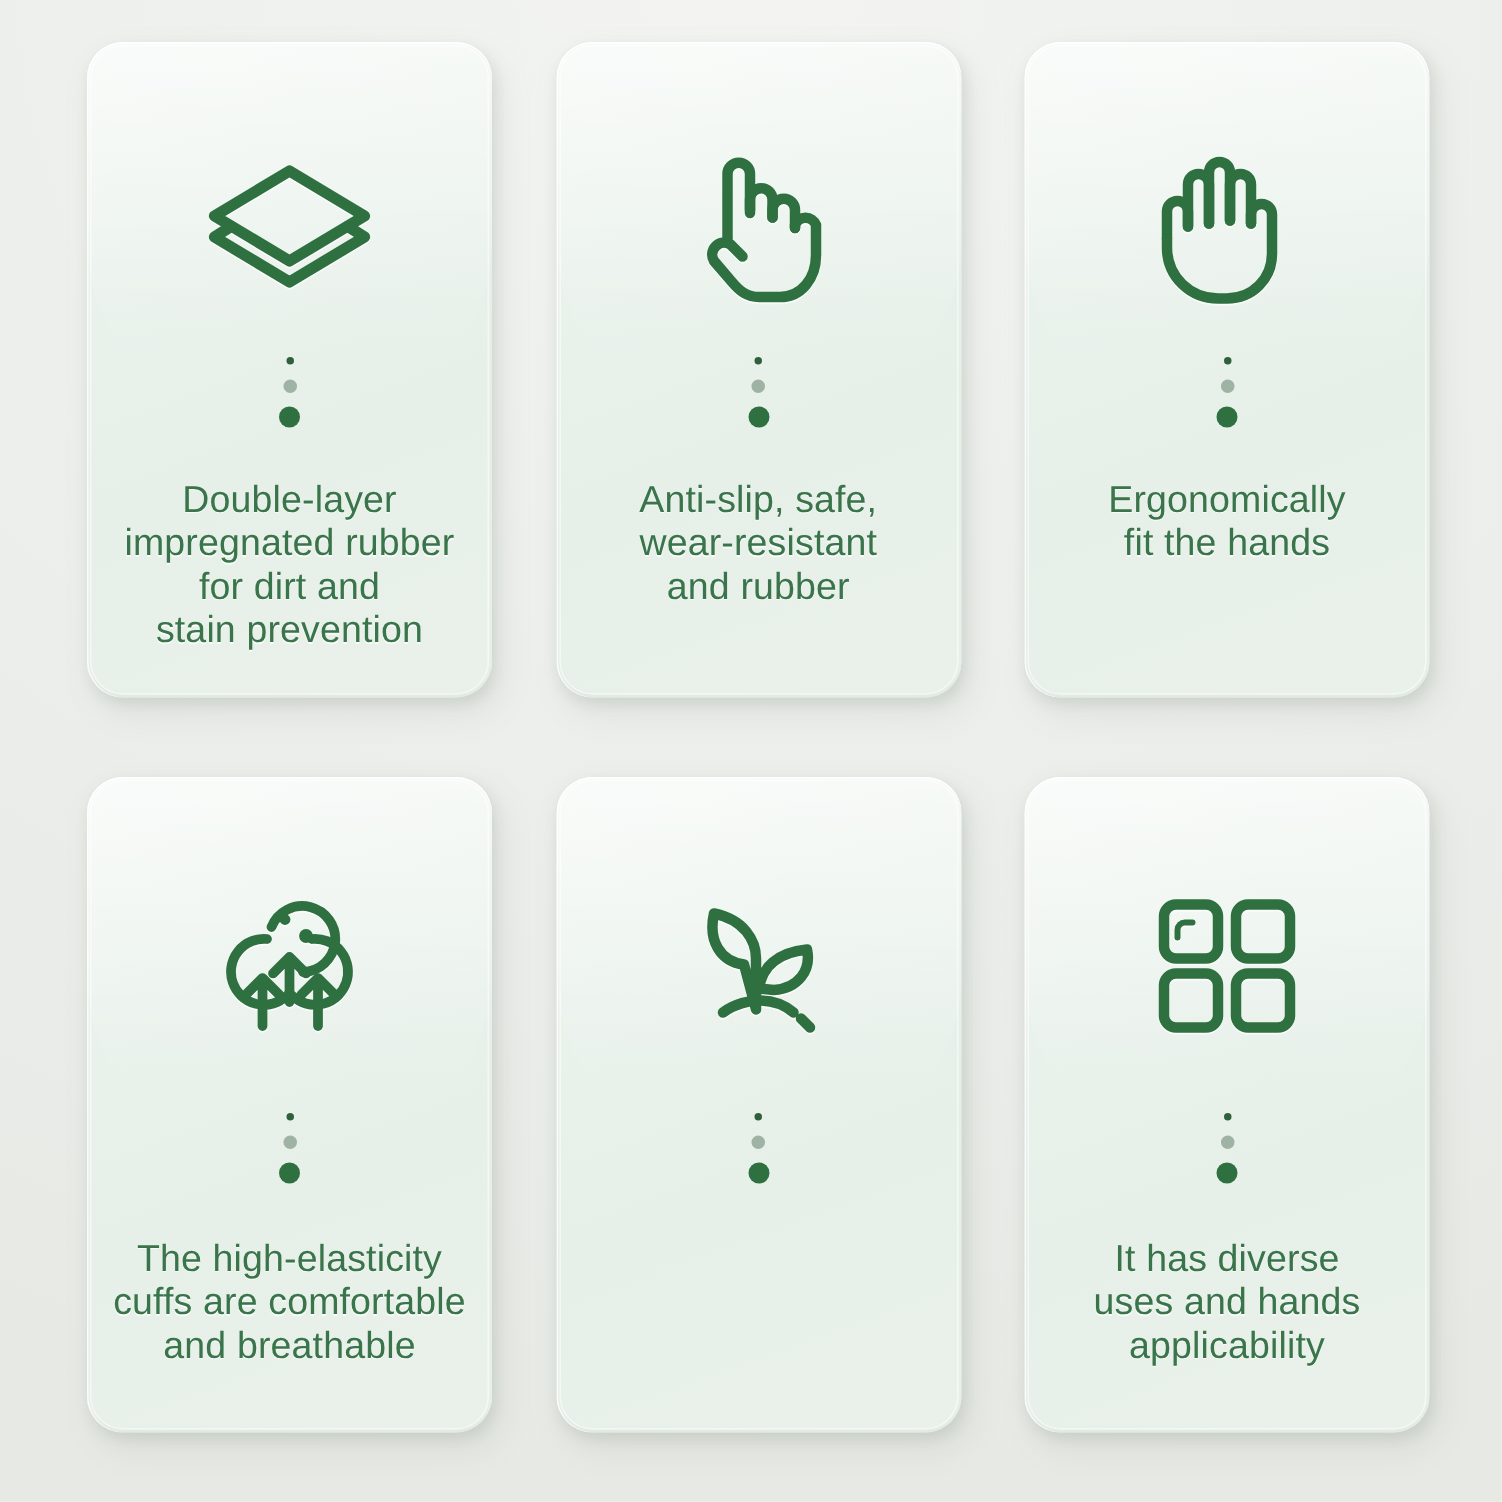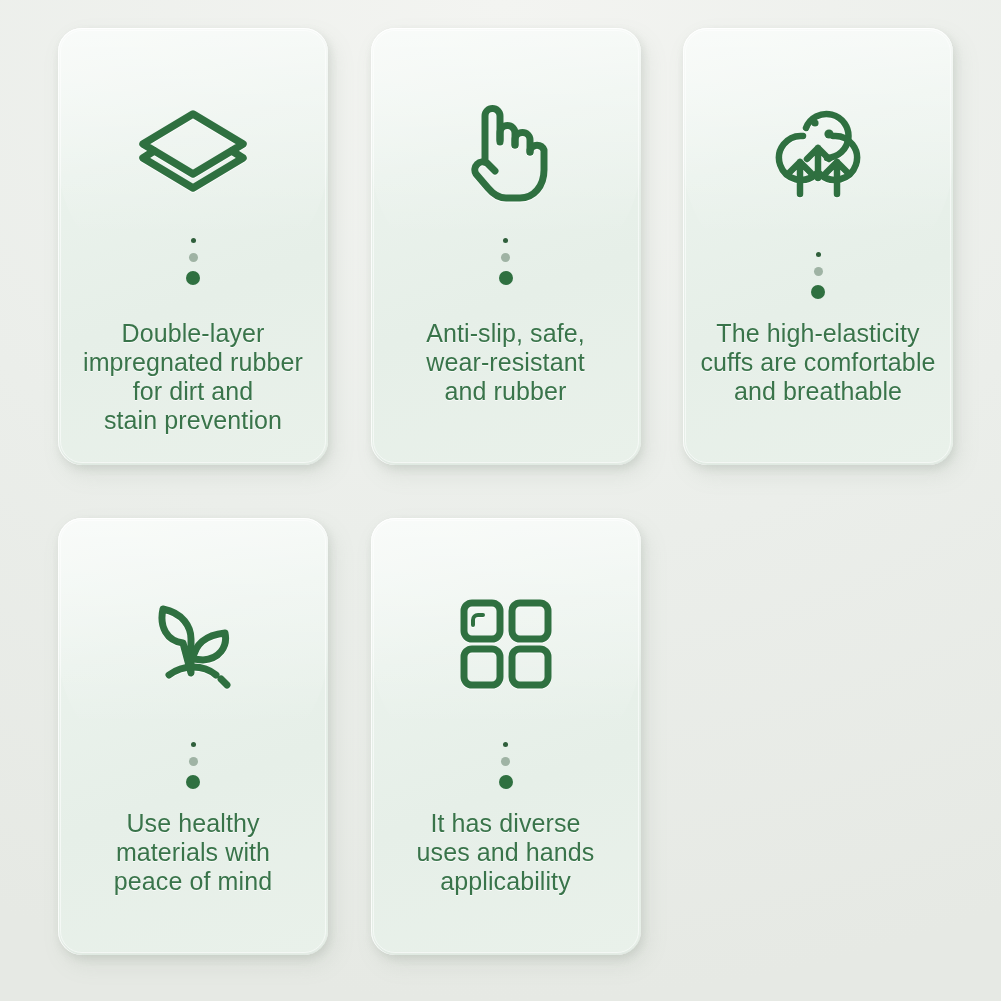--- a/index.html
+++ b/index.html
@@ -121,21 +121,21 @@
     font-size: 25px;
     line-height: 29px;
     letter-spacing: 0.1px;
     white-space: pre-line;
     text-shadow: 0 1px 0 rgba(255,255,255,0.75);
   }
 
   
   .row2 .icon-wrap { margin-top: 76px; }
   .row2 .dots { margin-top: 48px; }
-  .row2 .caption { margin-top: 20px; }
+  .row2 .caption { margin-top: 36px; }
 </style>
 </head>
 <body>
 
 <div id="stage">
   <div class="grid">
 
     <div class="cell">
       <div class="card">
         <div class="icon-wrap">
@@ -174,20 +174,42 @@
           <span class="dot d1"></span>
           <span class="dot d2"></span>
           <span class="dot d3"></span>
         </div>
         <div class="caption">Anti-slip, safe,
 wear-resistant
 and rubber</div>
       </div>
     </div>
 
+    <div class="cell">
+      <div class="card">
+        <div class="icon-wrap">
+          <svg width="100" height="102" viewBox="0 0 100 102" fill="none">
+            <g stroke="#2f7040" stroke-width="7" stroke-linejoin="round" stroke-linecap="round">
+              <path d="M10 58 V40 a7 7 0 0 1 14 0 v10"></path>
+              <path d="M24 50 V22 a7 7 0 0 1 14 0 v26"></path>
+              <path d="M38 48 V14 a7 7 0 0 1 14 0 v32"></path>
+              <path d="M52 46 V22 a7 7 0 0 1 14 0 v26"></path>
+              <path d="M66 48 v-6 a7 7 0 0 1 14 0 v26 c0 17 -13 30 -30 30 h-6 c-18 0 -34 -14 -34 -34 V58"></path>
+            </g>
+          </svg>
+        </div>
+        <div class="dots">
+          <span class="dot d1"></span>
+          <span class="dot d2"></span>
+          <span class="dot d3"></span>
+        </div>
+        <div class="caption">Ergonomically
+fit the hands</div>
+      </div>
+    </div>
 
     <div class="cell row2">
       <div class="card">
         <div class="icon-wrap">
           <svg width="110" height="96" viewBox="0 0 110 96" fill="none">
             <g stroke="#2f7040" stroke-width="6.5" stroke-linejoin="round" stroke-linecap="round" fill="none">
               <path d="M43 22 a22 22 0 1 1 21 30"></path>
               <path d="M40 30 a22 22 0 1 0 13 38"></path>
               <path d="M70 30 a22 22 0 1 1 -13 38"></path>
               <path d="M37 88 V56 M37 56 l-11 11 M37 56 l11 11"></path>
@@ -219,23 +241,20 @@
               <path d="M28 78 c8 -6 18 -8 24 -8 c7 0 16 2 23 8"></path>
               <path d="M80 82 l6 6"></path>
             </g>
           </svg>
         </div>
         <div class="dots">
           <span class="dot d1"></span>
           <span class="dot d2"></span>
           <span class="dot d3"></span>
         </div>
-        <div class="caption">Use healthy
-materials with
-peace of mind</div>
       </div>
     </div>
 
     <div class="cell row2">
       <div class="card">
         <div class="icon-wrap">
           <svg width="96" height="94" viewBox="0 0 96 94" fill="none">
             <g stroke="#2f7040" stroke-width="7" stroke-linejoin="round" stroke-linecap="round" fill="none">
               <rect x="6" y="6" width="36" height="36" rx="8"></rect>
               <rect x="54" y="6" width="36" height="36" rx="8"></rect>

